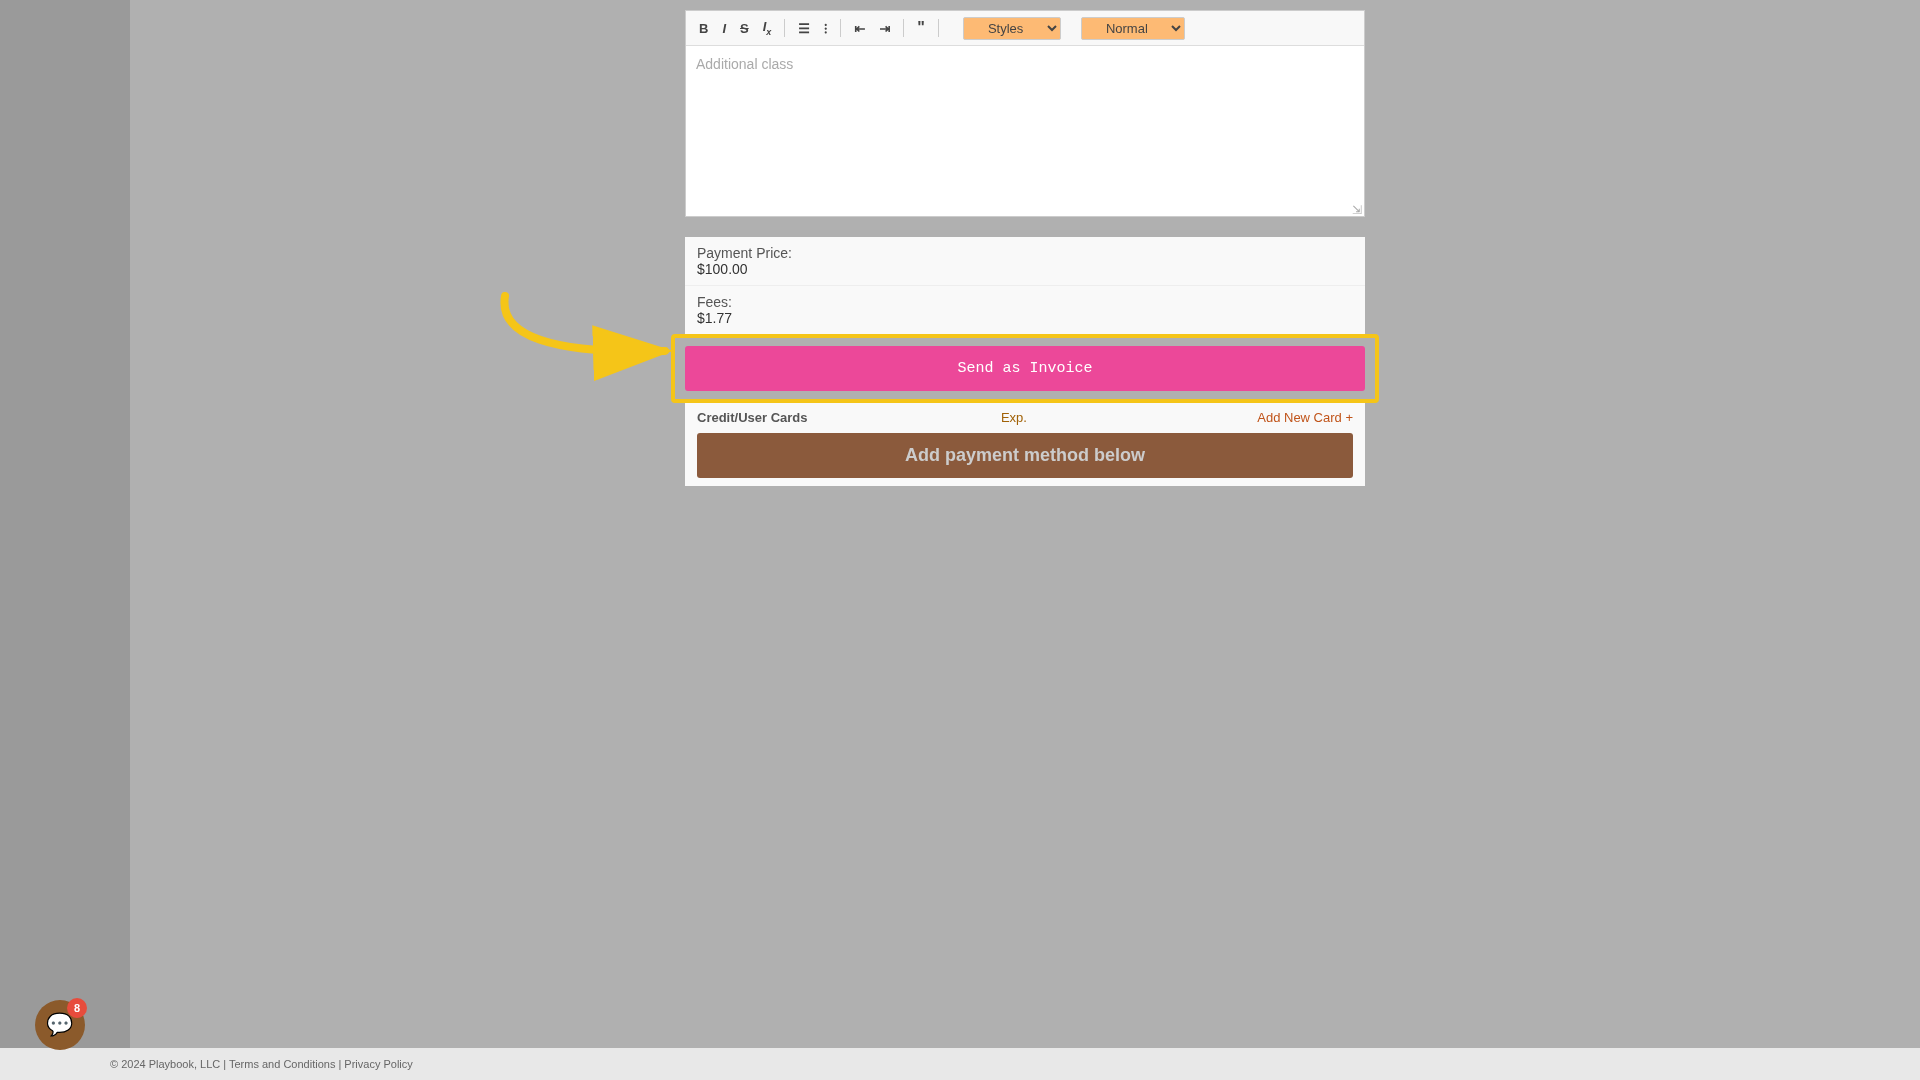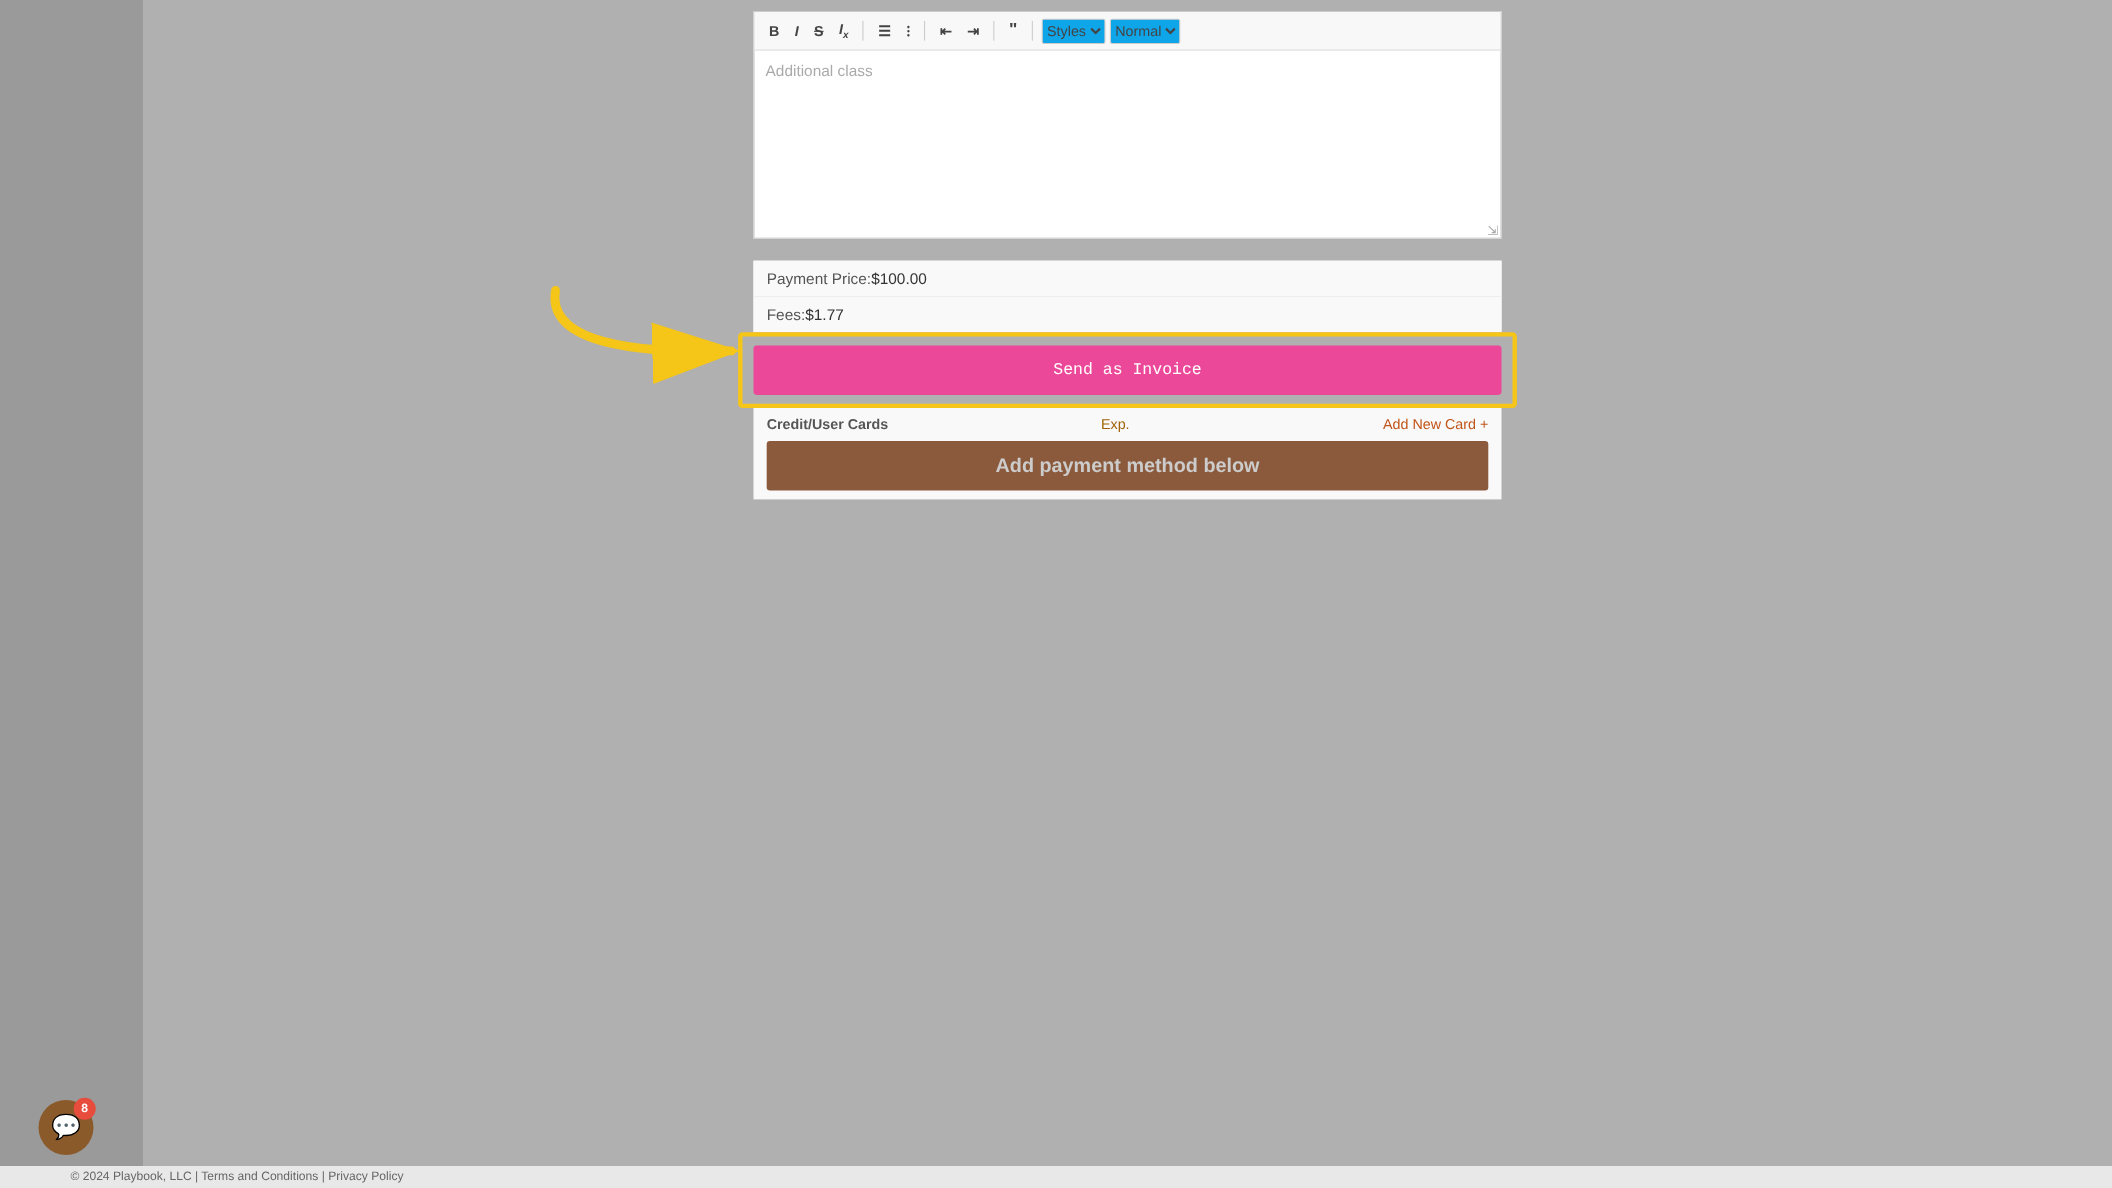--- a/index.html
+++ b/index.html
@@ -101,26 +101,27 @@
 
     .toolbar-divider {
       width: 1px;
       height: 18px;
       background: #ccc;
       margin: 0 4px;
     }
 
     .toolbar-select {
       border: 1px solid #ccc;
-      background: #0ea5e9;
-      padding: 2px 0;
+      background: #fdba74;
+      padding: 2px 20px;
       font-size: 13px;
       cursor: pointer;
       border-radius: 2px;
       color: #444;
+      margin-left: 16px;
     }
 
     .editor-body {
       padding: 10px;
       min-height: 170px;
       color: #aaa;
       font-size: 14px;
       position: relative;
     }
 
@@ -138,24 +139,25 @@
 
     
     .payment-info {
       background-color: #ffffff;
       padding: 0;
       margin-bottom: 0;
     }
 
     .payment-row {
       display: flex;
-      justify-content: flex-start;
+      justify-content: flex-end;
       padding: 8px 12px;
       border-bottom: 1px solid #eee;
       background: #f9f9f9;
+      flex-direction: column;
     }
 
     .payment-row:last-child {
       border-bottom: none;
     }
 
     .payment-label {
       color: #555;
     }
 
@@ -251,25 +253,25 @@
       z-index: 20;
       pointer-events: none;
     }
 
     
     .footer {
       position: absolute;
       bottom: 0;
       left: 0;
       right: 0;
-      height: 20px;
+      height: 32px;
       background: #e8e8e8;
       display: flex;
       align-items: center;
-      padding-left: 64px;
+      padding-left: 110px;
     }
 
     .footer-text {
       font-size: 11px;
       color: #666;
     }
 
     
     .chat-widget {
       position: absolute;

